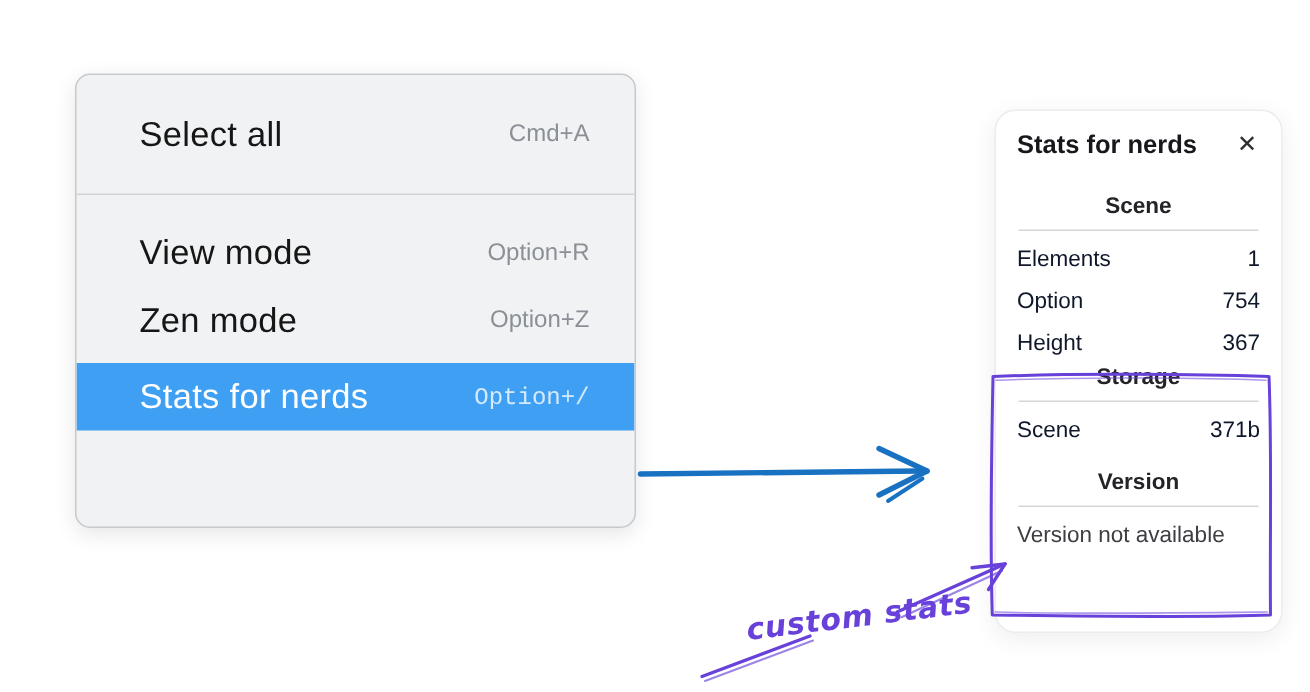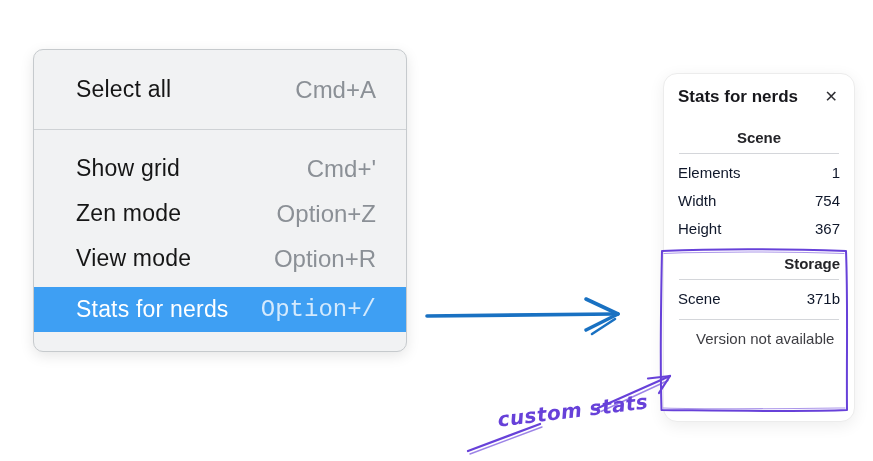--- a/index.html
+++ b/index.html
@@ -7,59 +7,59 @@
     --arrow-blue:#1971c2;
     --annotation-purple:#6741d9;
   }
   *{margin:0;padding:0;box-sizing:border-box;}
   html,body{width:873px;height:461px;background:#ffffff;overflow:hidden;
     font-family:"Liberation Sans",sans-serif;}
   .stage{position:relative;width:873px;height:461px;background:#ffffff;}
 
   
   .context-menu{
-    position:absolute;left:33px;top:49px;width:374px;height:303px;
+    position:absolute;left:50px;top:49px;width:374px;height:303px;
     background:#f1f2f3;border:1.5px solid #c6cacd;border-radius:10px;
     box-shadow:0 4px 14px rgba(0,0,0,.10);
     overflow:hidden;
   }
   .menu-group-top{height:79px;display:flex;align-items:center;}
   .menu-sep{height:0;border-top:1px solid #cfd2d5;}
   .menu-group-bottom{padding-top:16px;}
   .menu-item{
     height:45px;display:flex;align-items:center;justify-content:space-between;
     padding:0 30px 0 42px;cursor:default;
   }
   .menu-group-top .menu-item{height:79px;width:100%;}
   .menu-item .label{font-size:23px;color:#161616;letter-spacing:.2px;}
-  .menu-item .shortcut{font-size:24px;color:#8b9096;}
+  .menu-item .shortcut{font-size:16px;color:#8b9096;}
   .menu-item.selected{background:var(--menu-highlight);margin-top:6px;}
   .menu-item.selected .label{color:#ffffff;}
   .menu-item.selected .shortcut{color:rgba(255,255,255,.78);font-family:Liberation Mono, monospace;}
 
   
   .stats-panel{
     position:absolute;left:663px;top:73px;width:192px;height:349px;
     background:#ffffff;border:1px solid #ececec;border-radius:14px;
     box-shadow:0 4px 16px rgba(0,0,0,.07);
     padding:13px 14px 0 14px;color:#3a3a3a;
   }
   .panel-header{display:flex;align-items:center;justify-content:space-between;}
   .panel-title{font-size:17px;font-weight:bold;color:#17171c;}
   .close-btn{font-size:16px;color:#2f2f34;line-height:1;cursor:pointer;
     background:none;border:none;font-family:"Liberation Sans",sans-serif;padding:0 2px;}
   .sec-heading{text-align:center;font-size:15px;font-weight:bold;color:#242428;}
   .sec-heading.scene{margin-top:22px;}
-  .sec-heading.storage{margin-top:13px;text-align:right;}
+  .sec-heading.storage{margin-top:1px;}
   .sec-heading.version{margin-top:13px;}
   .sec-divider{border:none;border-top:1px solid #d4d6da;margin:7px 1px 4px 1px;}
   .stat-row{display:flex;justify-content:space-between;align-items:center;
     height:28px;font-size:15px;color:#0f172a;}
   .stat-row .stat-value{text-align:right;}
-  .panel-note{font-size:15px;color:#3d3d42;height:28px;display:flex;align-items:center;margin-left:18px;}
+  .panel-note{font-size:15px;color:#3d3d42;height:28px;display:flex;align-items:center;}
 
   
   .overlay{position:absolute;pointer-events:none;}
   .blue-stroke{stroke:var(--arrow-blue);stroke-width:3.6;fill:none;stroke-linecap:round;}
   .blue-stroke.thin{stroke-width:2.6;}
   .purple-stroke{stroke:var(--annotation-purple);stroke-width:2.2;fill:none;stroke-linecap:round;}
   .purple-stroke.faint{stroke-width:1.4;opacity:.65;}
   .purple-box-path{stroke:var(--annotation-purple);stroke-width:2;fill:none;
     stroke-linejoin:round;stroke-linecap:round;}
   .purple-box-path.faint{stroke-width:1.1;opacity:.55;}
@@ -78,30 +78,26 @@
   <div class="context-menu">
     <div class="menu-group-top">
       <div class="menu-item">
         <span class="label">Select all</span>
         <span class="shortcut">Cmd+A</span>
       </div>
     </div>
     <div class="menu-sep"></div>
     <div class="menu-group-bottom">
       <div class="menu-item">
-        <span class="label">Show grid</span>
-        <span class="shortcut">Cmd+'</span>
+        <span class="label">View mode</span>
+        <span class="shortcut">Option+R</span>
       </div>
       <div class="menu-item">
         <span class="label">Zen mode</span>
         <span class="shortcut">Option+Z</span>
-      </div>
-      <div class="menu-item">
-        <span class="label">View mode</span>
-        <span class="shortcut">Option+R</span>
       </div>
       <div class="menu-item selected">
         <span class="label">Stats for nerds</span>
         <span class="shortcut">Option+/</span>
       </div>
     </div>
   </div>
 
   <svg class="overlay" style="left:420px;top:292px;" width="205" height="46" viewBox="0 0 205 46">
     <path class="blue-stroke" d="M7,24 L193,22"></path>
@@ -116,35 +112,36 @@
       <button class="close-btn">✕</button>
     </div>
 
     <div class="sec-heading scene">Scene</div>
     <hr class="sec-divider">
     <div class="stat-row">
       <span class="stat-label">Elements</span>
       <span class="stat-value">1</span>
     </div>
     <div class="stat-row">
-      <span class="stat-label">Width</span>
+      <span class="stat-label">Option</span>
       <span class="stat-value">754</span>
     </div>
     <div class="stat-row">
       <span class="stat-label">Height</span>
       <span class="stat-value">367</span>
     </div>
 
     <div class="sec-heading storage">Storage</div>
     <hr class="sec-divider">
     <div class="stat-row">
       <span class="stat-label">Scene</span>
       <span class="stat-value">371b</span>
     </div>
 
+    <div class="sec-heading version">Version</div>
     <hr class="sec-divider">
     <div class="panel-note">Version not available</div>
   </div>
 
   <svg class="overlay" style="left:650px;top:240px;" width="210" height="180" viewBox="0 0 210 180">
     <path class="purple-box-path" d="M12,11 C70,8.5 150,9.5 196,11 C198,60 196.5,120 197,170 C150,172 65,170.5 11.5,170 C10,120 11,60 12,11"></path>
     <path class="purple-box-path faint" d="M14,13.5 C75,11 155,12 194,13.5 M13.5,168 C70,169.5 150,168.5 195,168"></path>
   </svg>
 
   <svg class="overlay" style="left:450px;top:362px;" width="235" height="98" viewBox="0 0 235 98">

